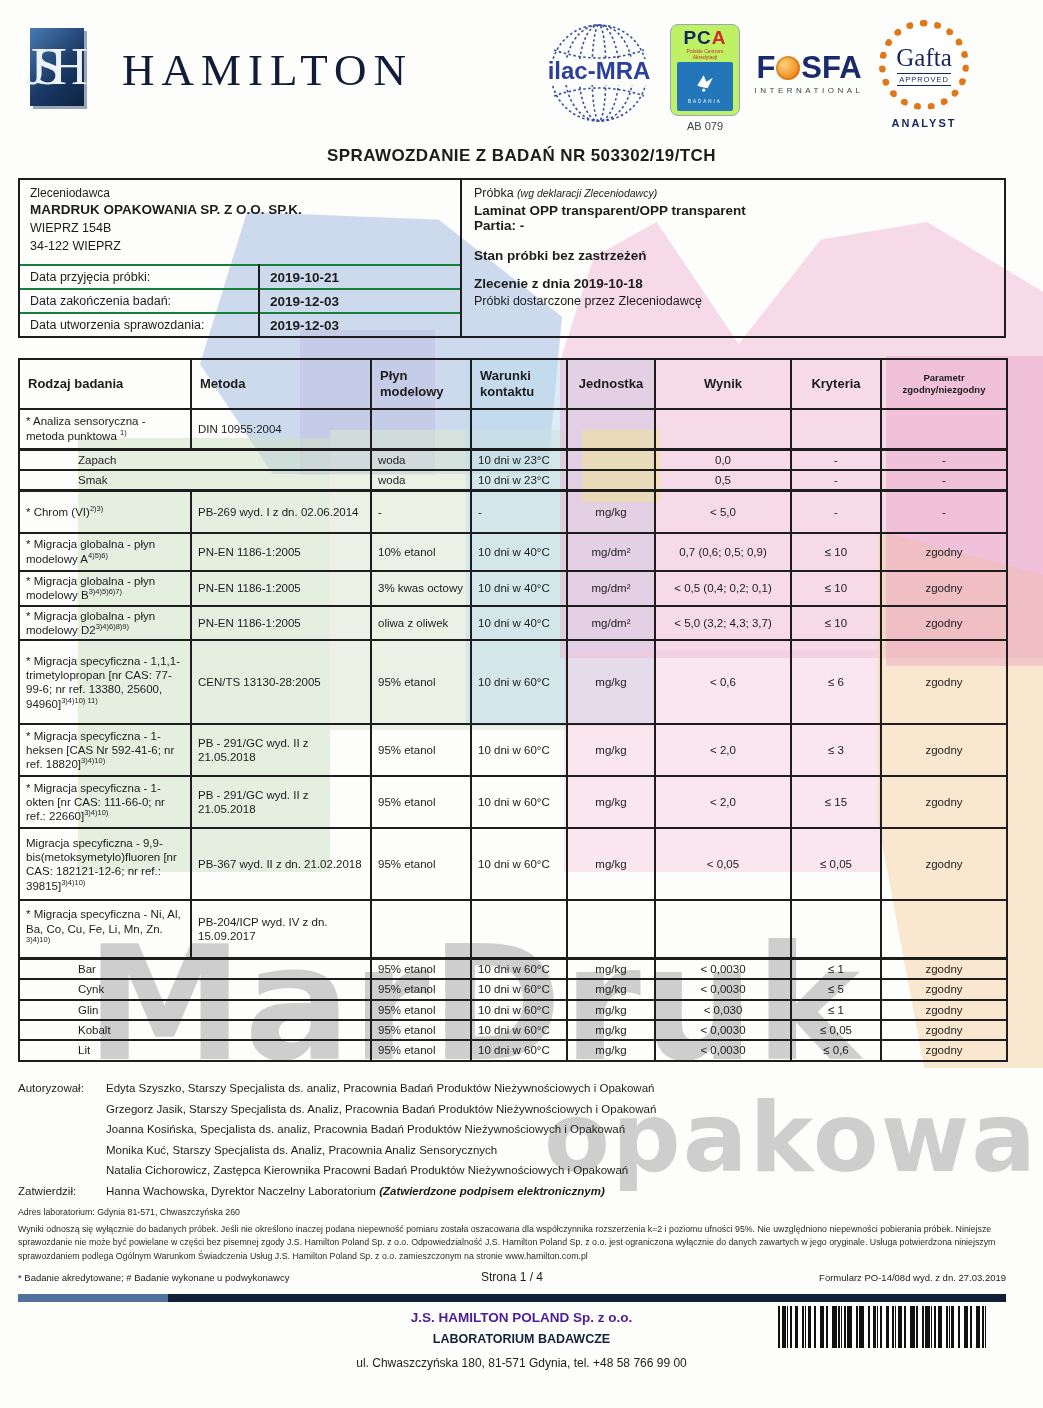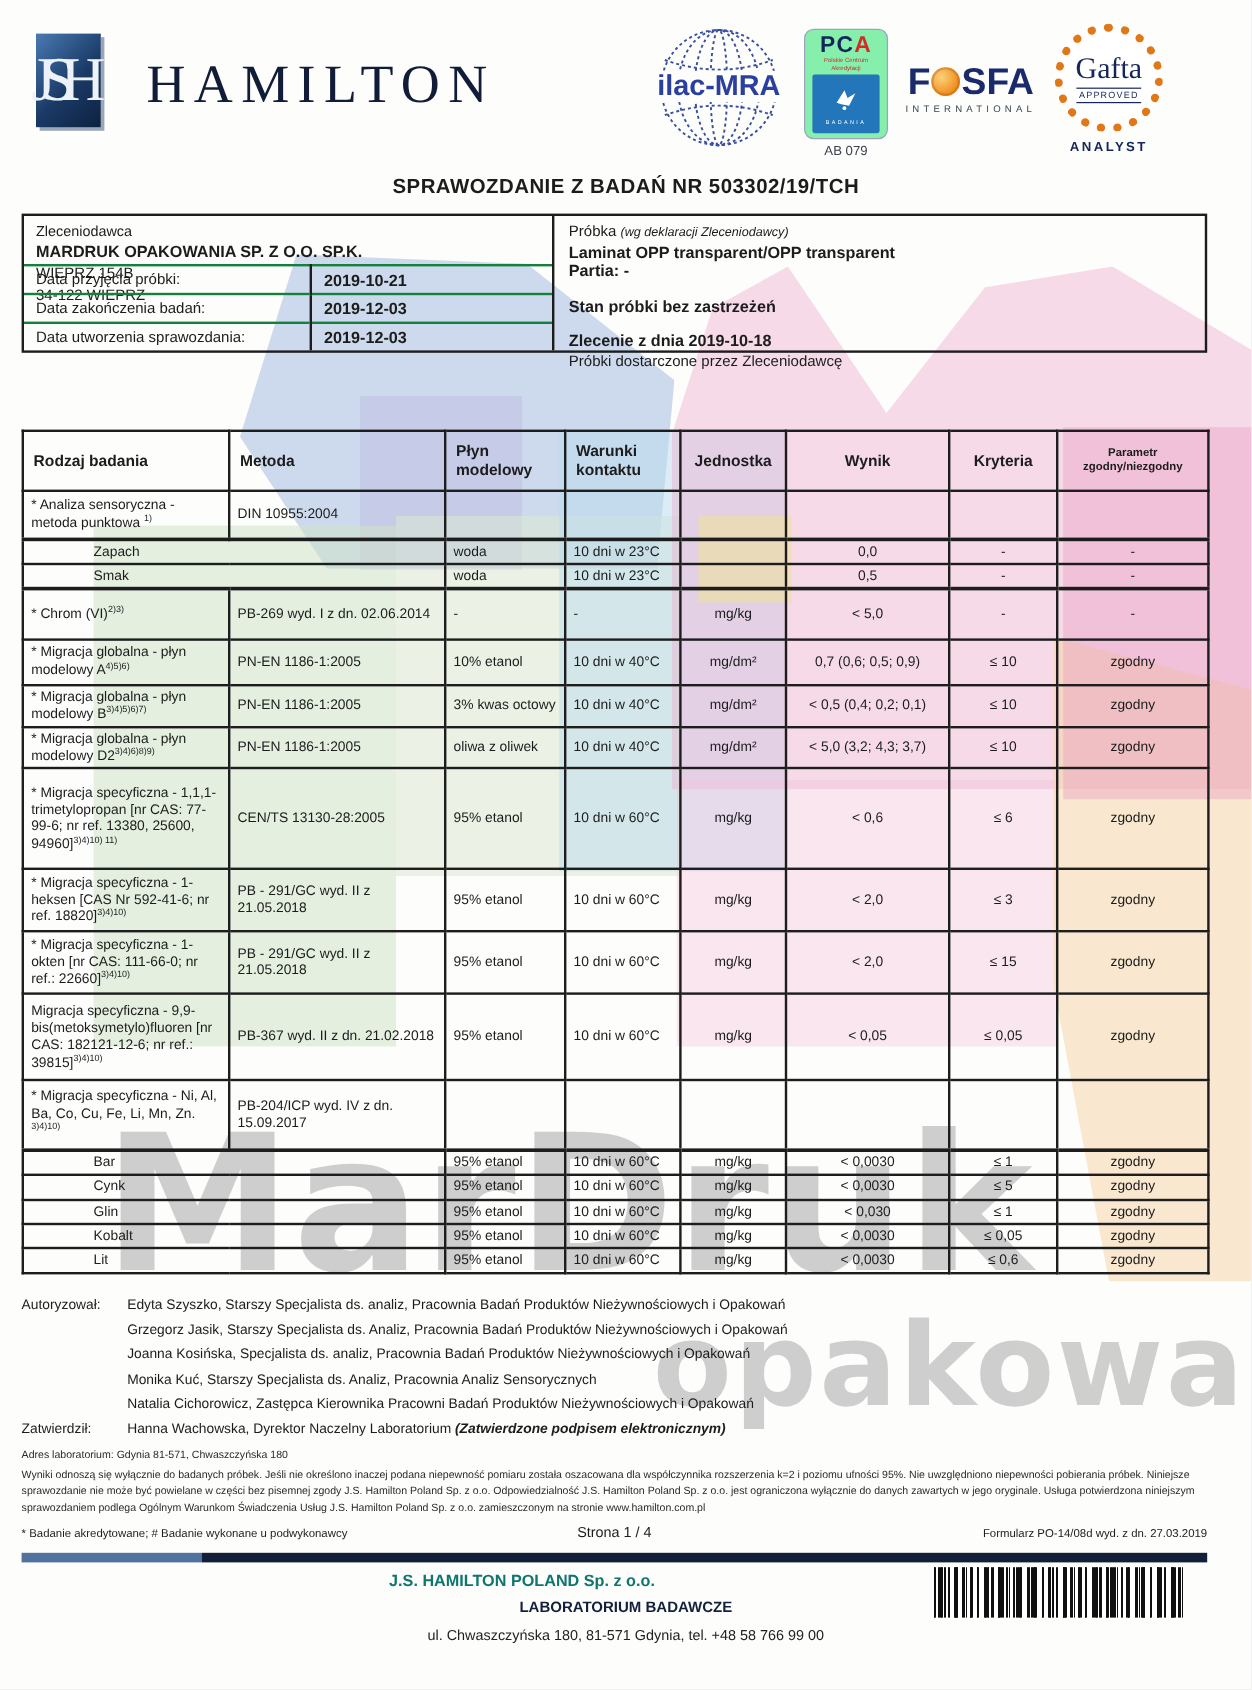--- a/index.html
+++ b/index.html
@@ -34,21 +34,21 @@
   
   .jsh { left:30px; top:28px; width:54px; height:78px;
          background:linear-gradient(135deg,#4a7ab2,#1a3a66 55%,#0d2240);
          box-shadow:3px 3px 0 #9aa7b8; display:flex; align-items:center; justify-content:center; }
   .jsh-letters { font-family:"Liberation Serif",serif; font-size:52px; color:#edf2f9;
                  letter-spacing:-0.24em; padding-right:0.24em; line-height:1; }
   .brandname { left:122px; top:44px; font-family:"Liberation Serif",serif; font-size:45px;
                color:#101c38; letter-spacing:7px; }
   .ilac { left:548px; top:22px; }
   .pca { left:670px; top:24px; width:70px; height:92px; border:1px solid #9aa4c0; border-radius:8px;
-         background:#86efac; box-sizing:border-box; padding:3px 3px 4px;
+         background:#bef264; box-sizing:border-box; padding:3px 3px 4px;
          display:flex; flex-direction:column; align-items:center; }
   .pca-title { font-size:19px; font-weight:bold; line-height:1; letter-spacing:1px; }
   .pca-title .pc { color:#14255c; } .pca-title .a { color:#d42a28; }
   .pca-sub { font-size:5px; color:#c03030; text-align:center; line-height:1.2; margin-top:1px; }
   .pca-blue { margin-top:2px; flex:1; width:56px; background:#2476ba; border-radius:2px;
               display:flex; flex-direction:column; align-items:center; justify-content:center; }
   .pca-badge { color:#fff; font-size:4.5px; letter-spacing:2px; margin-top:3px; }
   .pca-code { left:670px; top:120px; width:70px; text-align:center; font-size:11px; color:#3c4250; }
   .fosfa { left:750px; top:52px; width:118px; text-align:center; }
   .fosfa-t { font-size:31px; font-weight:bold; color:#1b2a6b; line-height:1;
@@ -63,21 +63,21 @@
                   display:flex; flex-direction:column; align-items:center; justify-content:center; }
   .gafta-t { font-family:"Liberation Serif",serif; font-size:25px; color:#16265a; line-height:1; }
   .gafta-a { font-size:7.5px; letter-spacing:1px; color:#16265a; margin-top:3px;
              border-top:1px solid #16265a; border-bottom:1px solid #16265a; padding:1px 2px; }
   .gafta-c { margin-top:7px; font-size:11px; font-weight:bold; color:#16265a; letter-spacing:2px; }
 
   .title { left:0; top:146px; width:100%; text-align:center; font-size:17px; font-weight:bold;
            letter-spacing:.4px; }
 
   
-  .infobox { left:18px; top:178px; width:988px; height:116px; border:2px solid #1d1d1d;
+  .infobox { left:18px; top:178px; width:988px; height:160px; border:2px solid #1d1d1d;
              box-sizing:border-box; display:flex; font-size:12.5px; background:transparent; }
   .info-left { width:442px; border-right:2px solid #1d1d1d; position:relative; box-sizing:border-box; }
   .il-pad { padding:6px 10px 0; }
   .lbl { font-size:12px; }
   .bold13 { font-weight:bold; font-size:13.5px; }
   .info-left .bold13 { margin-top:2px; }
   .addr { font-size:12.5px; margin-top:4px; }
   .dates { position:absolute; bottom:0; left:0; width:100%; border-collapse:collapse; }
   .dates td { border-top:2px solid #15803d; padding:3px 10px; font-size:12.5px; height:16px; }
   .dates td.dl { width:218px; border-right:2px solid #1d1d1d; }
@@ -109,22 +109,22 @@
 
   
   .smallprint { left:18px; top:1206px; width:988px; font-size:8.8px; line-height:1.55; color:#2a2a2a; }
   .smallprint .spl { margin-bottom:3px; }
   .legendrow { left:18px; top:1270px; width:988px; display:flex; align-items:baseline; font-size:9.5px; }
   .legendrow .lg { flex:1; }
   .legendrow .pg { font-size:12px; }
   .legendrow .form { flex:1; text-align:right; }
   .navybar { left:18px; top:1294px; width:988px; height:8px;
              background:linear-gradient(90deg,#51719e 0,#51719e 150px,#111f38 150px); }
-  .f-company { left:0; top:1310px; width:870px; text-align:center; font-weight:bold;
-               font-size:13.5px; color:#0f766e; }
+  .f-company { left:0; top:1310px; width:1043px; text-align:center; font-weight:bold;
+               font-size:13.5px; color:#4c1d95; }
   .f-lab { left:0; top:1332px; width:1043px; text-align:center; font-weight:bold;
            font-size:12.5px; color:#13203c; }
   .f-contact { left:0; top:1356px; width:1043px; text-align:center; font-size:12px; color:#222; }
   .barcode { left:778px; top:1306px; width:208px; height:42px; background-color:#fff;
     background-image:
       repeating-linear-gradient(90deg,#101010 0 2px,transparent 2px 6px),
       repeating-linear-gradient(90deg,#101010 0 1px,transparent 1px 9px),
       repeating-linear-gradient(90deg,transparent 0 4px,#101010 4px 7px,transparent 7px 13px); }
 </style>
 </head>
@@ -443,21 +443,21 @@
       <span class="auth-label"></span>
       <span>Natalia Cichorowicz, Zastępca Kierownika Pracowni Badań Produktów Nieżywnościowych i Opakowań</span>
     </div>
     <div class="auth-row">
       <span class="auth-label">Zatwierdził:</span>
       <span><span>Hanna Wachowska, Dyrektor Naczelny Laboratorium</span> <span class="bi">(Zatwierdzone podpisem elektronicznym)</span></span>
     </div>
   </section>
 
   <section class="smallprint">
-    <div class="spl">Adres laboratorium: Gdynia 81-571, Chwaszczyńska 180</div>
+    <div class="spl">Adres laboratorium: Gdynia 81-571, Chwaszczyńska 260</div>
     <div>Wyniki odnoszą się wyłącznie do badanych próbek. Jeśli nie określono inaczej podana niepewność pomiaru została oszacowana dla współczynnika rozszerzenia k=2 i poziomu ufności 95%. Nie uwzględniono niepewności pobierania próbek. Niniejsze sprawozdanie nie może być powielane w części bez pisemnej zgody J.S. Hamilton Poland Sp. z o.o. Odpowiedzialność J.S. Hamilton Poland Sp. z o.o. jest ograniczona wyłącznie do danych zawartych w jego oryginale. Usługa potwierdzona niniejszym sprawozdaniem podlega Ogólnym Warunkom Świadczenia Usług J.S. Hamilton Poland Sp. z o.o. zamieszczonym na stronie www.hamilton.com.pl</div>
   </section>
 
   <div class="legendrow">
     <span class="lg">* Badanie akredytowane; # Badanie wykonane u podwykonawcy</span>
     <span class="pg">Strona 1 / 4</span>
     <span class="form">Formularz PO-14/08d wyd. z dn. 27.03.2019</span>
   </div>
 
   <div class="navybar"></div>

